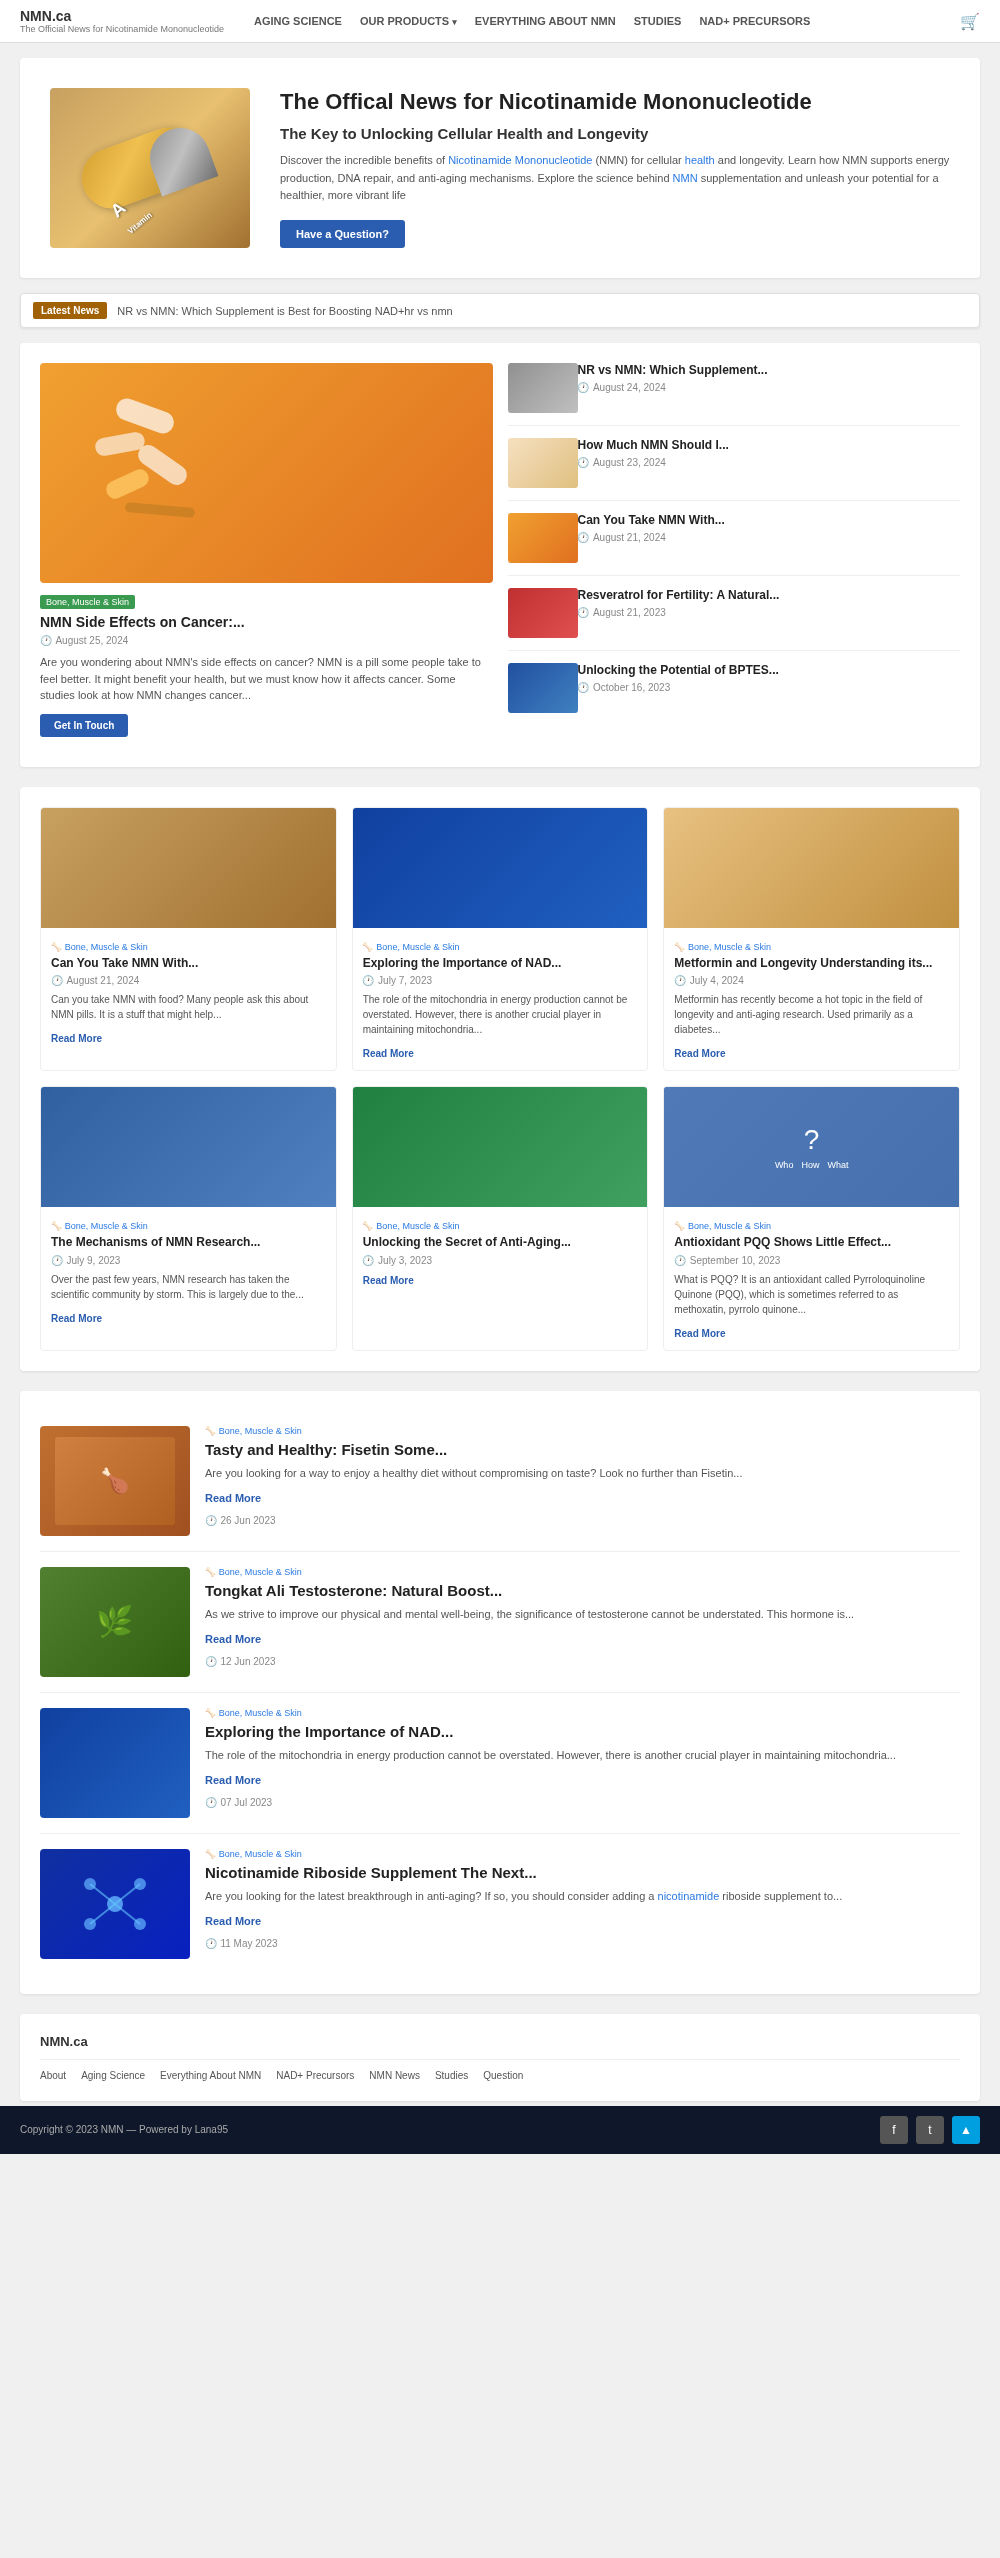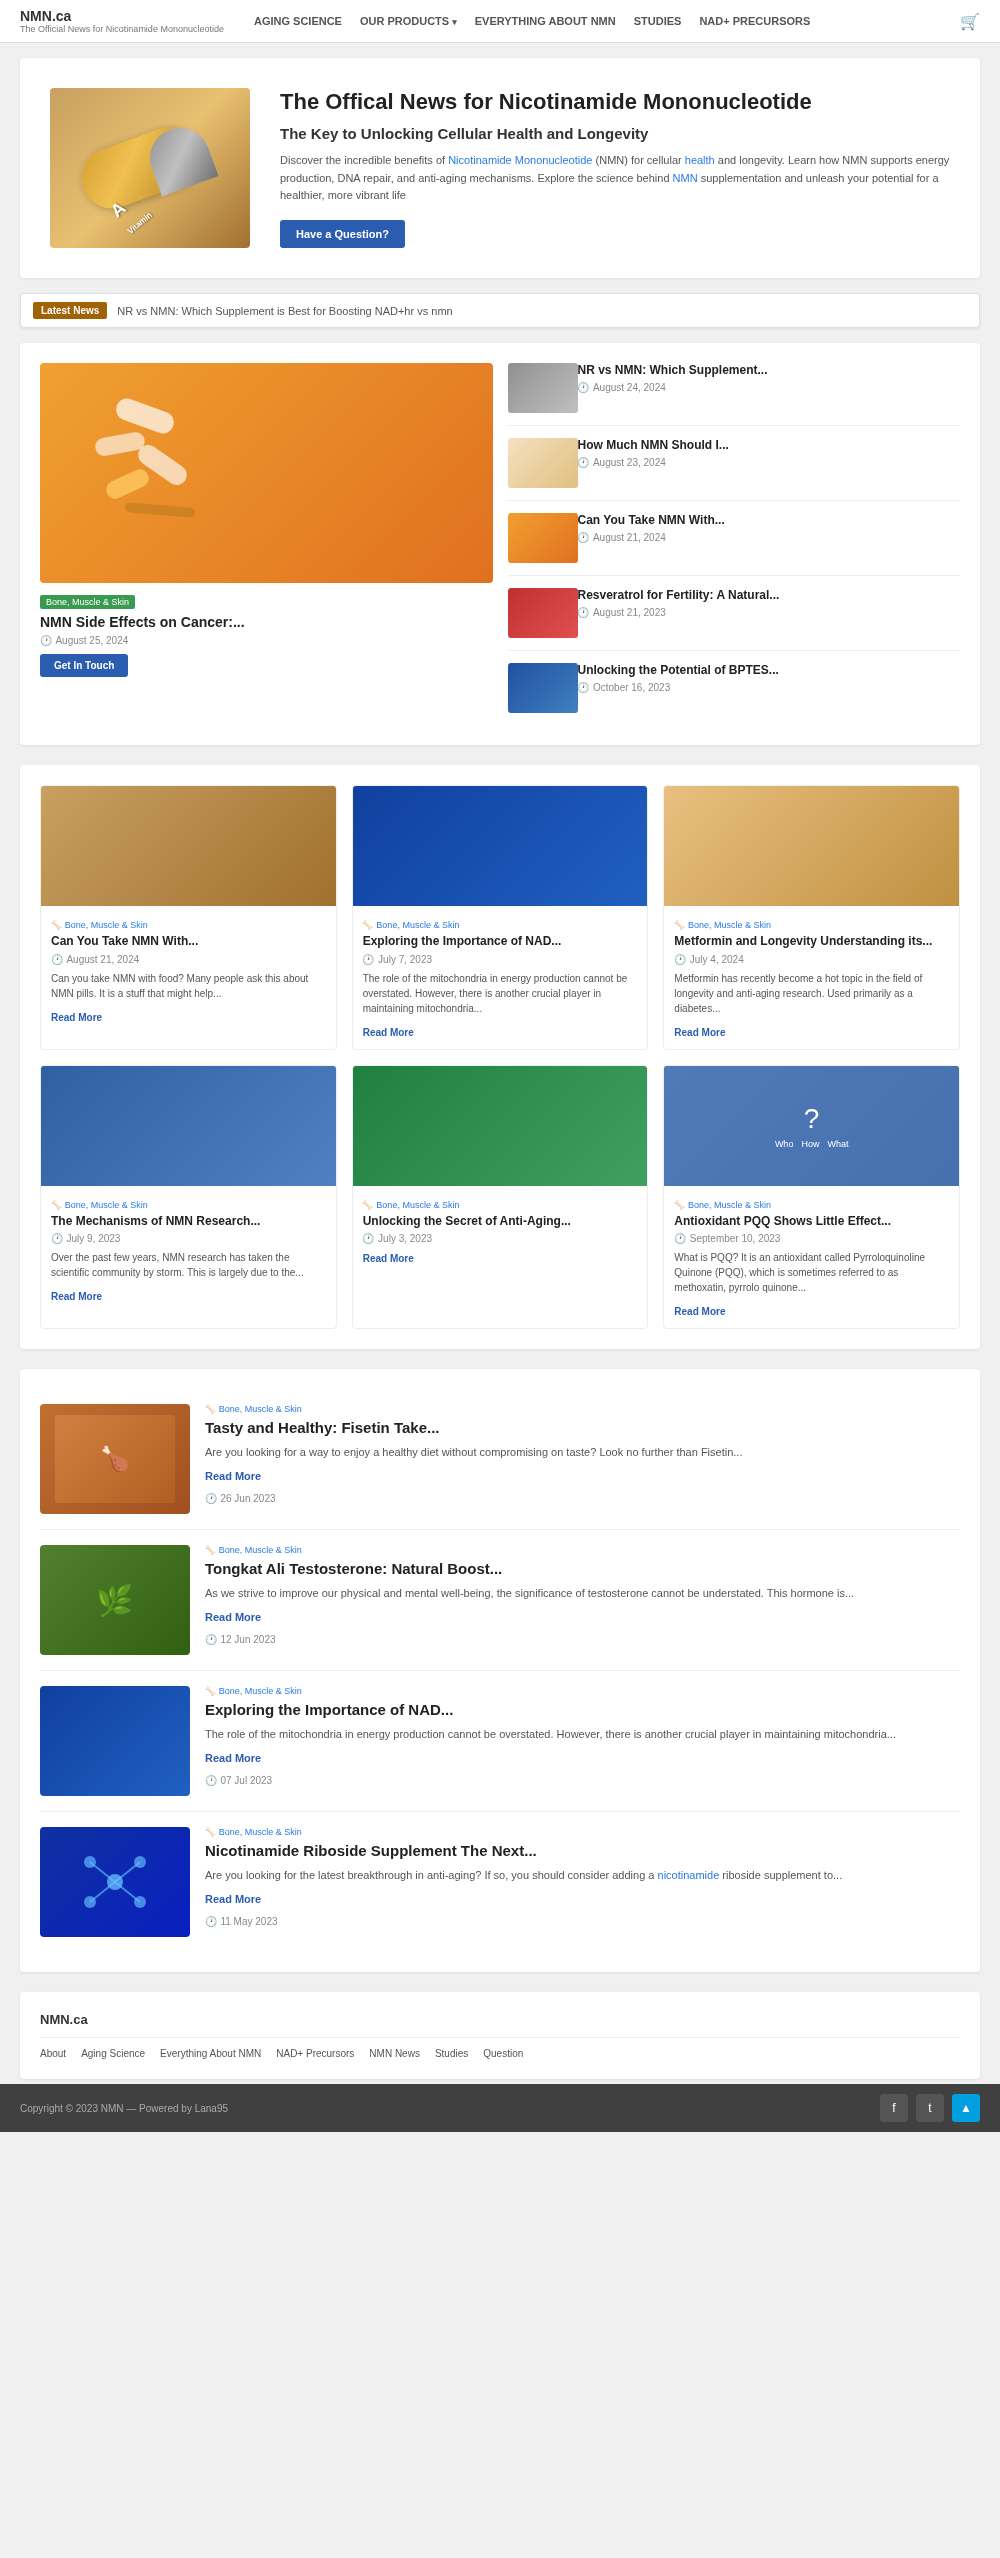--- a/index.html
+++ b/index.html
@@ -301,21 +301,21 @@
       padding: 20px;
       box-shadow: 0 1px 3px rgba(0,0,0,0.08);
     }
     .footer-top .logo { font-size: 13px; font-weight: bold; margin-bottom: 5px; }
     .footer-top hr { border: none; border-top: 1px solid #eee; margin: 10px 0; }
     .footer-nav { display: flex; gap: 15px; flex-wrap: wrap; font-size: 10px; color: #555; }
     .footer-nav span { cursor: pointer; }
 
     
     .footer-bottom {
-      background: #404040;
+      background: #0f172a;
       padding: 10px 20px;
       display: flex;
       align-items: center;
       justify-content: space-between;
       max-width: 100%;
     }
     .footer-copy { font-size: 10px; color: #aaa; }
     .footer-icons { display: flex; gap: 8px; }
     .footer-icon-btn {
       width: 28px;
@@ -398,20 +398,21 @@
           <div style="position:absolute;width:70px;height:10px;background:rgba(180,120,30,0.5);border-radius:5px;top:120px;left:40px;transform:rotate(5deg);"></div>
         </div>
       </div>
       <div style="padding: 10px 0;">
         <span class="tag-badge">Bone, Muscle &amp; Skin</span>
         <h3>NMN Side Effects on Cancer:...</h3>
         <div class="date">
           <span>🕐</span>
           <span>August 25, 2024</span>
         </div>
+        <p>Are you wondering about NMN's side effects on cancer? NMN is a pill some people take to feel better. It might benefit your health, but we must know how it affects cancer. Some studies look at how NMN changes cancer...</p>
         <button class="btn-touch">Get In Touch</button>
       </div>
     </div>
 
     <div class="sidebar-list">
       <div class="sidebar-item">
         <div class="sidebar-thumb thumb-glass" style="border-radius:3px;"></div>
         <div class="sidebar-item-content">
           <h4>NR vs NMN: Which Supplement...</h4>
           <div class="date">
@@ -565,21 +566,21 @@
 <section class="long-list-section">
 
   <div class="long-list-item">
     <div class="long-list-img img-food" style="background:linear-gradient(135deg,#c07030,#a05020);display:flex;align-items:center;justify-content:center;">
       <div style="width:80%;height:80%;background:linear-gradient(135deg,#d08040,#b06020);border-radius:3px;display:flex;align-items:center;justify-content:center;">
         <span style="font-size:24px;">🍗</span>
       </div>
     </div>
     <div class="long-list-content">
       <span class="tag">🦴 Bone, Muscle &amp; Skin</span>
-      <h3>Tasty and Healthy: Fisetin Take...</h3>
+      <h3>Tasty and Healthy: Fisetin Some...</h3>
       <p>Are you looking for a way to enjoy a healthy diet without compromising on taste? Look no further than Fisetin...</p>
       <span class="read-more">Read More</span>
       <div class="long-list-date">
         <span>🕐</span>
         <span>26 Jun 2023</span>
       </div>
     </div>
   </div>
 
   <div class="long-list-item">

